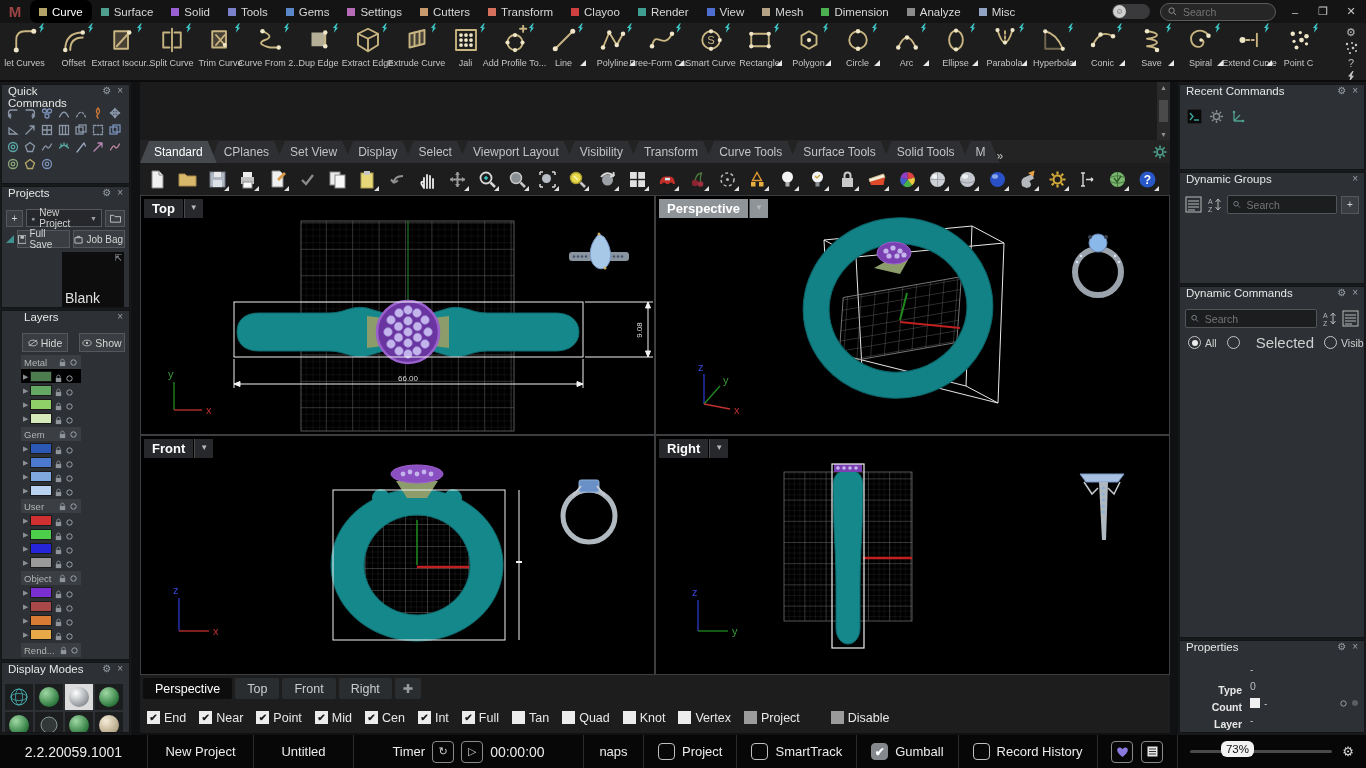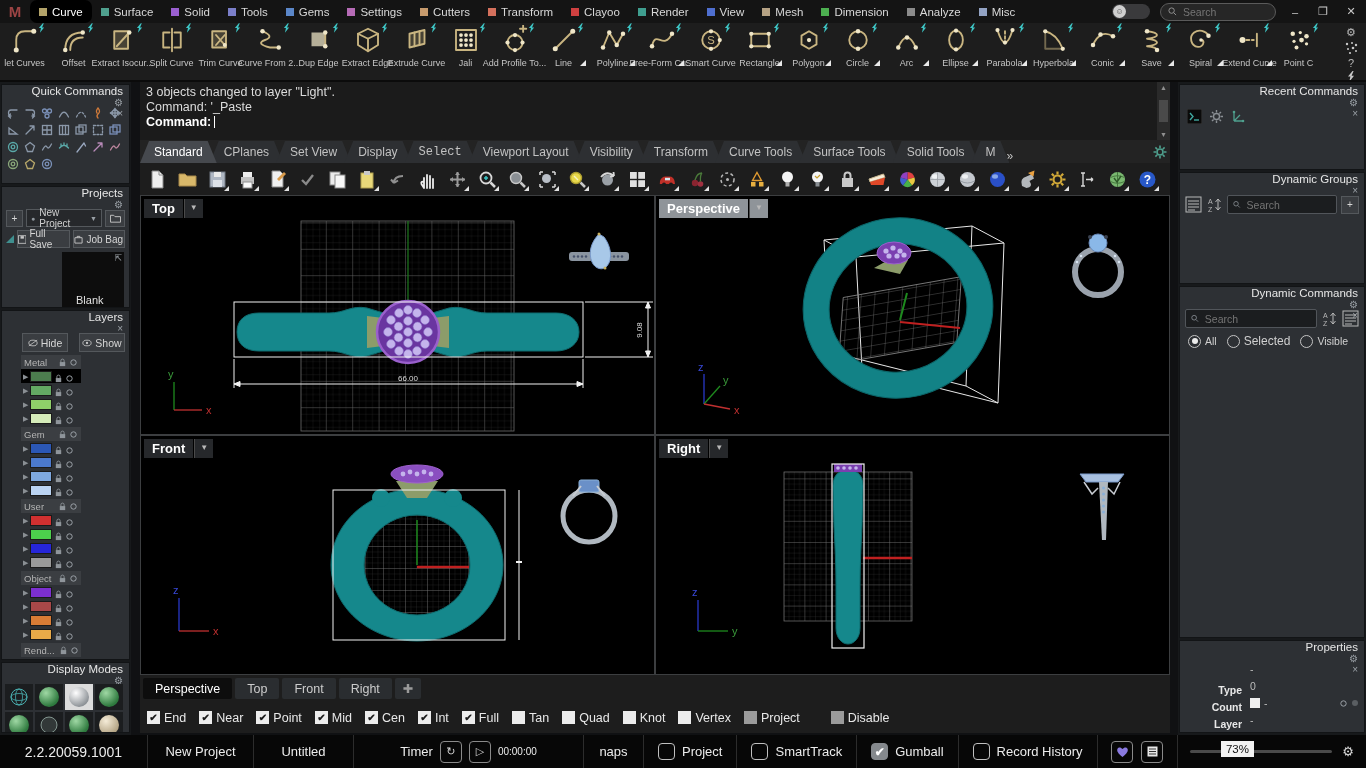--- a/index.html
+++ b/index.html
@@ -28,35 +28,35 @@
   .tic{width:30px;height:30px;position:relative;}
   .tic > svg.g{width:30px;height:30px;stroke:#c9b581;stroke-width:1.5;fill:none;stroke-linecap:round;stroke-linejoin:round;}
   .tic .nd{fill:#efe6c8;stroke:none;}
   .spark{position:absolute;top:-2px;right:-5px;width:7px;height:10px;}
   .tlabel{font-size:9px;color:#c6c6c6;margin-top:3px;white-space:nowrap;}
   .fly{position:absolute;right:2px;bottom:14px;width:0;height:0;border-left:6px solid transparent;border-bottom:6px solid #e8e8e8;}
   
   #ldock{left:0;top:82px;width:131px;height:653px;background:#17191b;}
   #rdock{left:1178px;top:82px;width:188px;height:653px;background:#17191b;}
   .panel{position:absolute;background:#2d3034;border:1px solid #121416;box-sizing:border-box;overflow:hidden;}
-  .phead{height:19px;display:flex;align-items:flex-end;padding:0 6px;font-size:11.5px;color:#e6e6e6;flex-direction:column;}
+  .phead{height:19px;display:flex;align-items:flex-start;padding:0 6px;font-size:11.5px;color:#e6e6e6;}
   .phead .sp{flex:1;}
   .picon{color:#9aa0a6;font-size:10px;margin-left:6px;}
   .btn{background:#3a3d41;border:1px solid #54585c;color:#d6d6d6;font-size:10px;display:flex;align-items:center;justify-content:center;gap:3px;}
   
   #qc-grid{padding:2px 4px;display:flex;flex-direction:column;gap:3px;}
   .qrow{display:flex;gap:3px;}
   .qic{width:14px;height:14px;flex:0 0 auto;}
   .qic svg{width:14px;height:14px;fill:none;stroke-width:1.3;stroke-linecap:round;}
   
   .prow{display:flex;align-items:center;gap:3px;padding:3px 4px 0 4px;}
   .pj-drop{flex:1;height:16px;background:#26282b;border:1px solid #54585c;display:flex;align-items:center;gap:4px;padding:0 4px;font-size:10px;color:#d0d0d0;}
   .thumbwrap{display:flex;justify-content:flex-end;padding:4px 5px;}
   .thumb{width:62px;height:56px;background:#0d0d0d;position:relative;}
-  .thumb .tlab{position:absolute;left:14px;bottom:2px;font-size:11px;color:#e0e0e0;}
+  .thumb .tlab{position:absolute;left:3px;bottom:2px;font-size:14px;color:#e0e0e0;}
   .thumb .texp{position:absolute;right:2px;top:1px;font-size:9px;color:#9aa0a6;}
   
   #ly-btns{display:flex;gap:11px;padding:3px 4px;text-align:right;}
   #ly-btns .btn{flex:1;height:17px;font-size:10.5px;}
   #ly-grid{display:flex;flex-wrap:wrap;gap:2px;padding:0 3px;}
   .lgroup{width:60px;}
   .lg-head{height:14px;background:#3b3e42;display:flex;align-items:center;padding:0 3px;gap:2px;font-size:9.5px;color:#b4b4b4;}
   .lg-head .sp{flex:1;}
   .lrow{height:14px;display:flex;align-items:center;gap:2px;padding:0 2px;}
   .lrow.sel{background:#000;}
@@ -114,21 +114,21 @@
   .osbox.muted{background:#9b9b9b;}
   .os.gap{margin-left:18px;}
   
   #statusbar{left:0;top:735px;width:1366px;height:33px;background:#070707;display:flex;align-items:center;}
   .sbcell{height:100%;display:flex;align-items:center;justify-content:center;gap:7px;border-right:1px solid #2c2c2c;font-size:13px;color:#ececec;box-sizing:border-box;}
   .sbtnbox{width:20px;height:20px;border:1px solid #8a8a8a;border-radius:4px;display:flex;align-items:center;justify-content:center;color:#d8d8d8;font-size:11px;}
   .stbox{width:17px;height:17px;border:1.5px solid #c0c0c0;border-radius:4px;box-sizing:border-box;display:flex;align-items:center;justify-content:center;font-size:12px;font-weight:bold;color:#fff;}
   .stbox.on{background:#85898d;border-color:#85898d;}
   #sb-slider{flex:1;height:100%;display:flex;align-items:center;padding:0 12px;gap:10px;box-sizing:border-box;border-right:0;}
   #sb-track{flex:1;height:3px;background:#4a4a4a;border-radius:2px;position:relative;}
-  #sb-handle{position:absolute;left:22%;top:-9px;background:#f2f2f2;color:#111;font-size:11.5px;padding:2px 5px;border-radius:0;}
+  #sb-handle{position:absolute;left:22%;top:-9px;background:#f2f2f2;color:#111;font-size:11.5px;padding:2px 5px;border-radius:6px;}
 </style>
 </head>
 <body>
 
 <div id="menubar" class="abs">
   <div id="logo">M</div>
   <div id="menu-items">
       <div class="menu-item active">
         <span class="msq" style="background:#b3a369"></span>
         <span>Curve</span>
@@ -1019,45 +1019,40 @@
       <div class="dm">
         <div class="dmball" style="background: radial-gradient(circle at 35% 30%, rgb(159, 216, 164), rgb(46, 122, 62) 70%);"></div>
       </div>
       <div class="dm">
         <div class="dmball" style="background: radial-gradient(circle at 35% 30%, rgb(245, 236, 216), rgb(176, 160, 128) 75%);"></div>
       </div>
     </div>
 </div>
 
 <div id="cmdarea" class="abs">
-  <div id="cmdtext">
-    <div>3 objects changed to layer "Light".</div>
-    <div>Command: '_Paste</div>
-    <div><span id="cmdprompt">Command:</span><span class="caret"></span></div>
-  </div>
   <div id="cmdscroll">
     <span>▲</span>
     <div class="thumbv"></div>
     <span>▼</span>
   </div>
 </div>
 
 <div id="tabrow" class="abs">
   <span id="tab-ovf" style="order:98;">»</span>
   <svg id="tab-gear" width="14" height="14" viewBox="0 0 14 14" style="order:99;">
       <circle cx="7" cy="7" r="3" fill="none" stroke="#4fa08e" stroke-width="1.6"></circle>
       <g stroke="#4fa08e" stroke-width="1.6">
         <path d="M7 0.5 V3 M7 11 V13.5 M0.5 7 H3 M11 7 H13.5 M2.4 2.4 L4.2 4.2 M9.8 9.8 L11.6 11.6 M11.6 2.4 L9.8 4.2 M4.2 9.8 L2.4 11.6"></path>
       </g>
     </svg>
 <div class="rtab active" style="order: 0;">Standard</div>
     <div class="rtab" style="order: 1;">CPlanes</div>
     <div class="rtab" style="order: 2;">Set View</div>
     <div class="rtab" style="order: 3;">Display</div>
-    <div class="rtab" style="order: 4; font-family: Liberation Mono, monospace;">Select</div>
+    <div class="rtab" style="order: 4;">Select</div>
     <div class="rtab" style="order: 5;">Viewport Layout</div>
     <div class="rtab" style="order: 6;">Visibility</div>
     <div class="rtab" style="order: 7;">Transform</div>
     <div class="rtab" style="order: 8;">Curve Tools</div>
     <div class="rtab" style="order: 9;">Surface Tools</div>
     <div class="rtab" style="order: 10;">Solid Tools</div>
     <div class="rtab" style="order: 11;">M</div>
   </div>
 <div id="toolbar2" class="abs">
     <div class="t2">
@@ -1684,21 +1679,21 @@
     <svg class="sqbtn" viewBox="0 0 17 17">
         <rect x="1" y="1" width="15" height="15" fill="none" stroke="#b8b8b8"></rect>
         <path d="M3 5 H14 M3 8 H14 M3 11 H14 M3 14 H10" stroke="#b8b8b8" stroke-width="1"></path>
       </svg>
   </div>
   <div id="dc-filters" style="display:flex;align-items:center;gap:10px;padding:3px 8px;">
       <div style="display: flex; align-items: center; gap: 4px; font-size: 10.5px; color: rgb(208, 208, 208);">
         <span class="radio sel"></span>
         <span>All</span>
       </div>
-      <div style="display: flex; align-items: center; gap: 4px; font-size: 12px; color: rgb(208, 208, 208);">
+      <div style="display: flex; align-items: center; gap: 16px; font-size: 15px; color: rgb(208, 208, 208);">
         <span class="radio"></span>
         <span>Selected</span>
       </div>
       <div style="display: flex; align-items: center; gap: 4px; font-size: 10.5px; color: rgb(208, 208, 208);">
         <span class="radio"></span>
         <span>Visible</span>
       </div>
     </div>
 </div>
 
@@ -1757,21 +1752,21 @@
   <div class="sbcell" style="width:106px;">
       <span>New Project</span>
     </div>
   <div class="sbcell" style="width:100px;">
       <span>Untitled</span>
     </div>
   <div class="sbcell" style="width:230px;">
     <span>Timer</span>
     <span class="sbtnbox">↻</span>
     <span class="sbtnbox">▷</span>
-    <span style="font-size:10px;">00:00:00</span>
+    <span style="font-size:14px;">00:00:00</span>
   </div>
   <div class="sbcell" style="width:60px;">
       <span>naps</span>
     </div>
   <div id="sb-toggles" style="display:flex;height:100%;">
       <div class="sbcell" style="padding: 0px 14px;">
         <span class="stbox"></span>
         <span>Project</span>
       </div>
       <div class="sbcell" style="padding: 0px 14px;">

